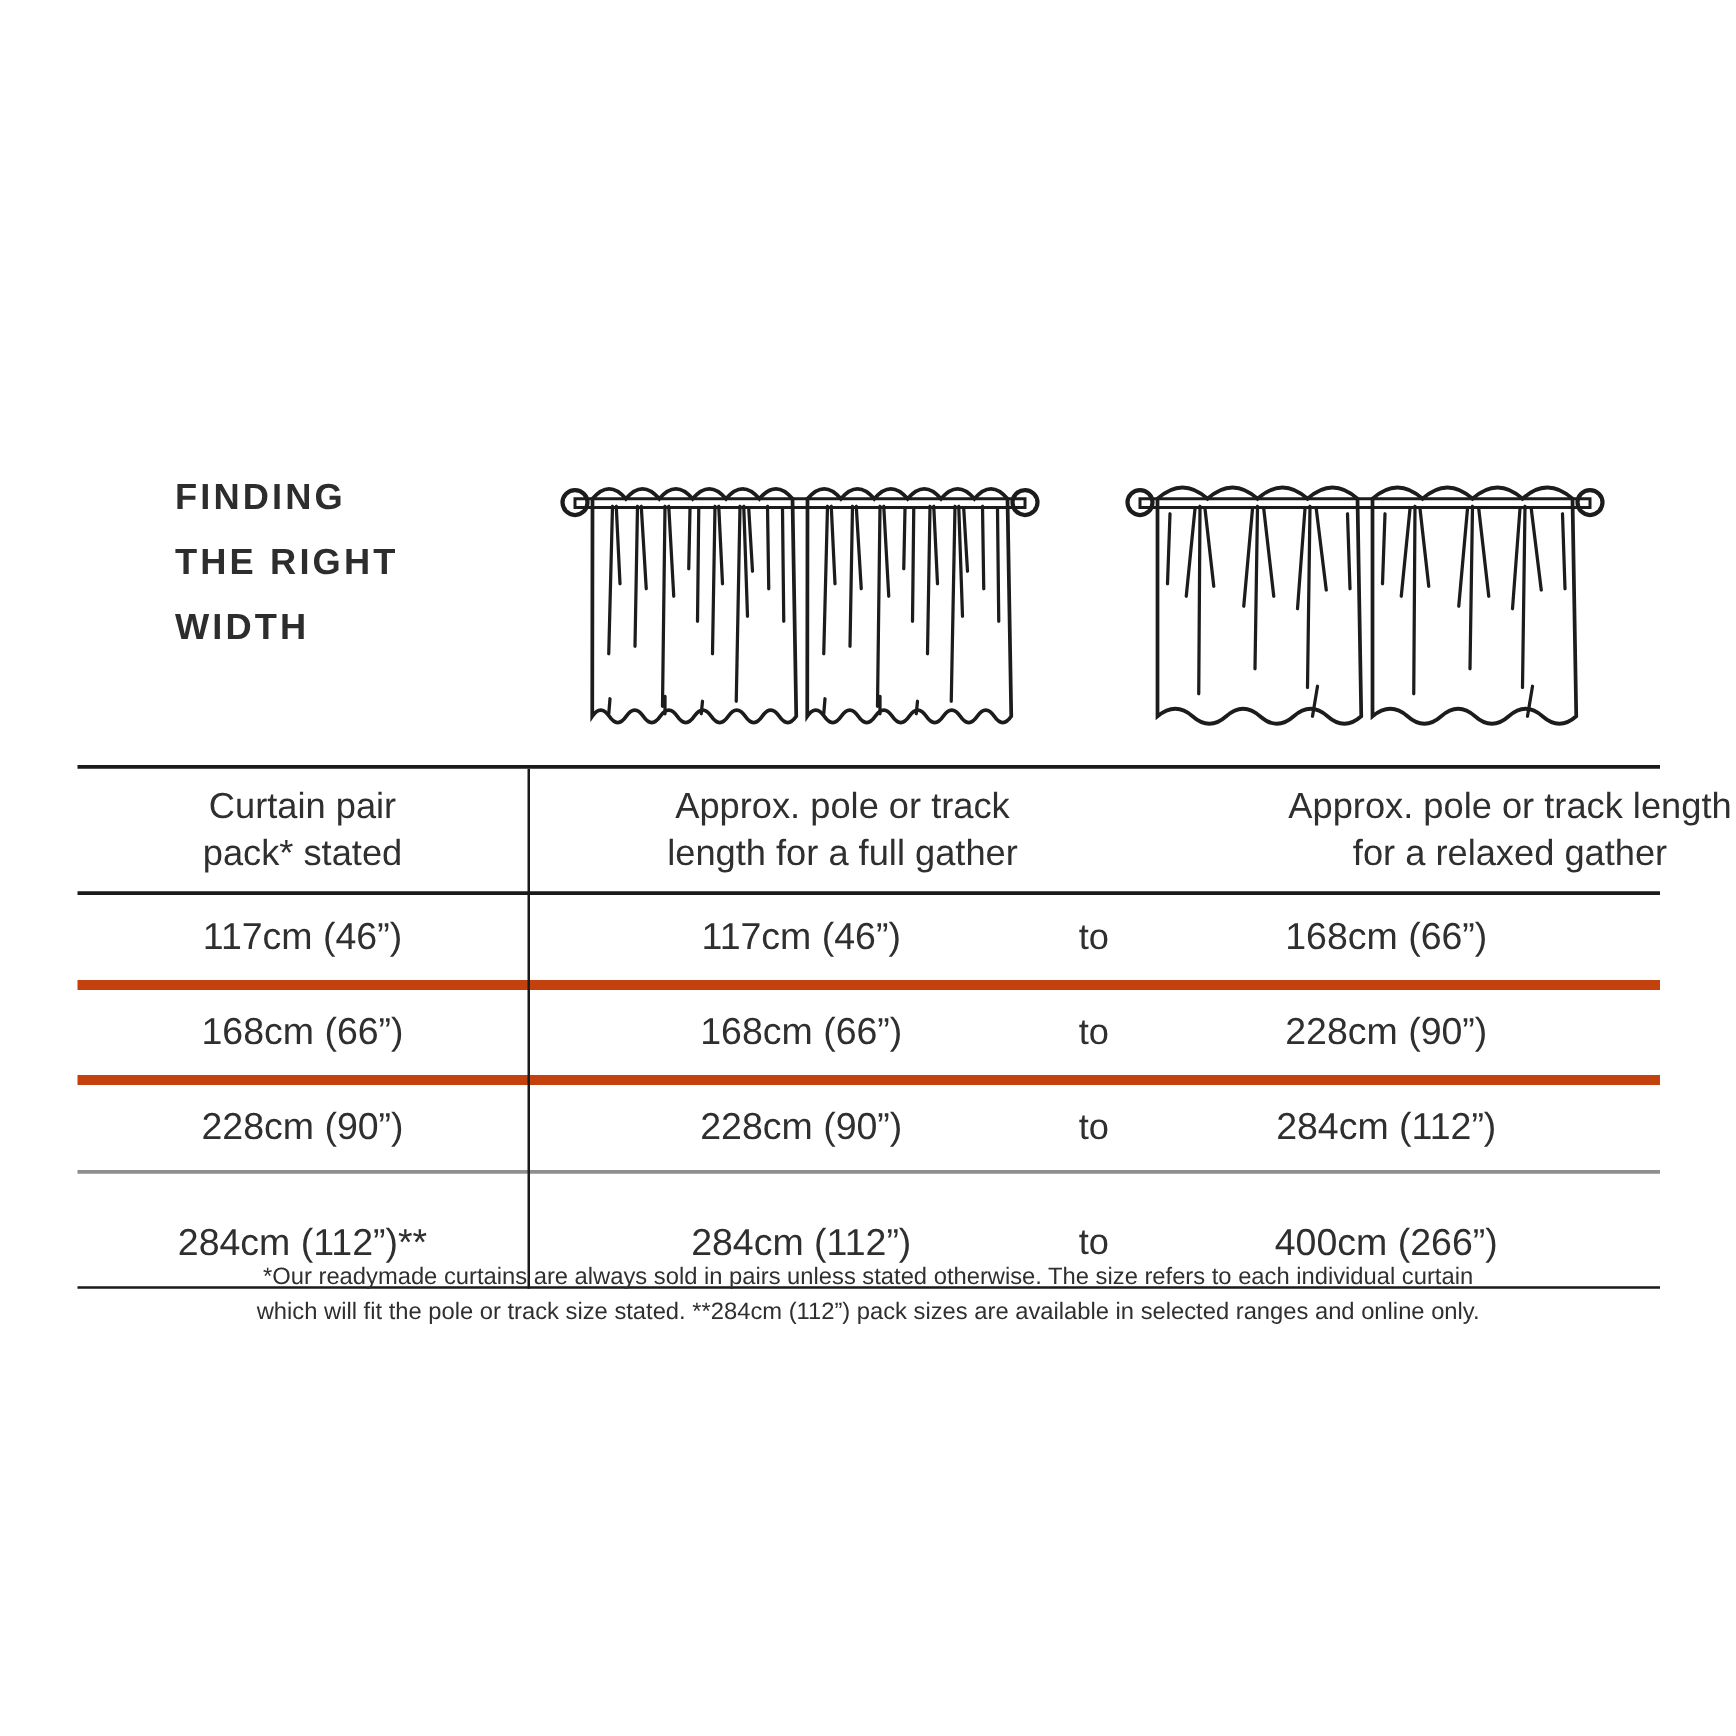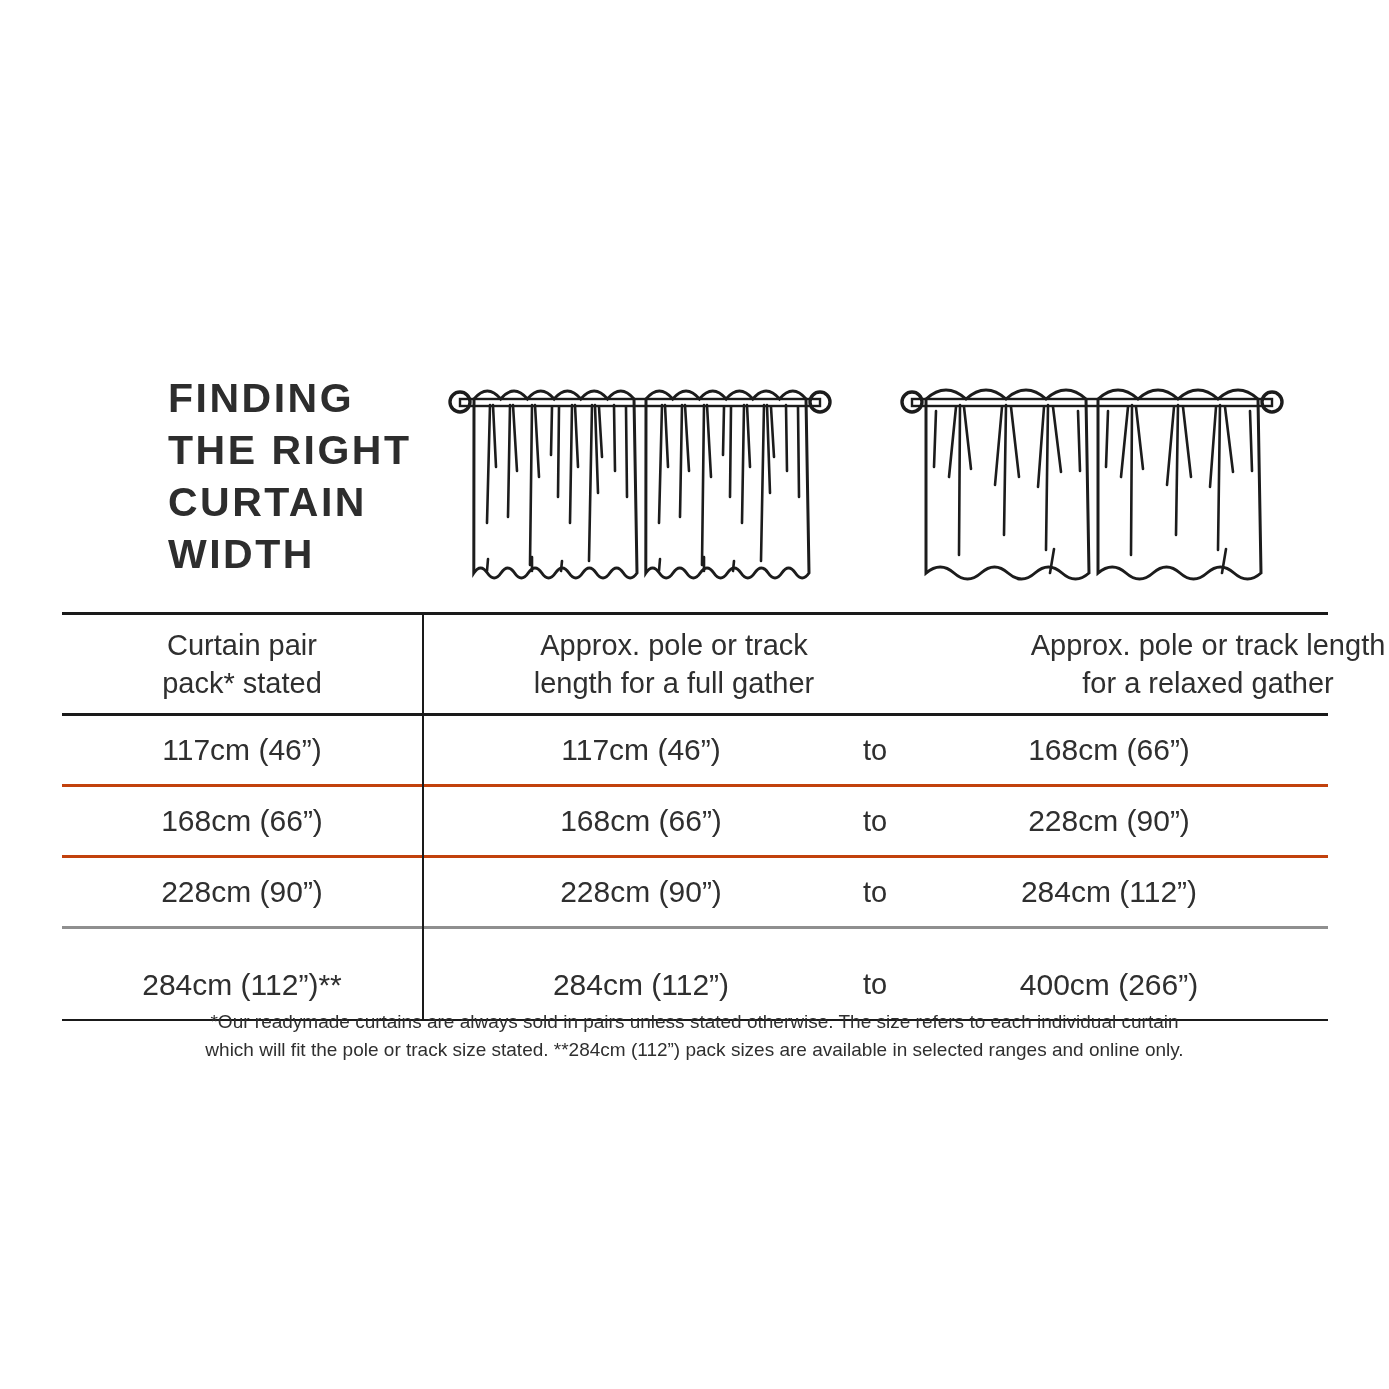--- a/index.html
+++ b/index.html
@@ -1,37 +1,37 @@
 <!DOCTYPE html>
 <html><head>
 <meta charset="utf-8">
 <style>
   html,body{margin:0;padding:0;background:#ffffff;}
   body{font-family:"Liberation Sans", sans-serif;color:#2f2f2f;}
   .page{position:relative;width:1389px;height:1389px;background:#ffffff;overflow:hidden;}
 
   
   .title{position:absolute;left:140px;top:372px;width:330px;
-         font-size:41px;font-weight:700;letter-spacing:2.5px;
-         line-height:52px;color:#2d2d2d;margin-left:28px;}
+         font-size:29px;font-weight:700;letter-spacing:2.5px;
+         line-height:52px;color:#2d2d2d;}
   .title span{display:block;}
 
   
   .illus{position:absolute;top:376px;width:384px;height:214px;}
   .illus-full{left:448px;}
   .illus-relaxed{left:900px;}
   .illus svg{width:100%;height:100%;display:block;}
 
   
   .size-table{position:absolute;left:62px;top:612px;width:1266px;
               border-top:3px solid #1a1a1a;}
   .trow{display:grid;grid-template-columns:360px 438px 30px 438px;align-items:center;}
   .thead{height:98px;border-bottom:3px solid #1a1a1a;gap:33px;}
   .drow{height:68px;font-size:30px;}
-  .drow-0,.drow-1{border-bottom:3px solid #c2410c;}
+  .drow-0,.drow-1{border-bottom:8px solid #c2410c;}
   .drow-2{border-bottom:3px solid #8f8f8f;}
   .drow-3{border-bottom:2px solid #1a1a1a;height:69px;margin-top:21px;}
   .cell{text-align:center;}
   .hcell{font-size:29px;line-height:38px;color:#2f2f2f;}
   .hcell span{display:block;}
   .to-cell{font-size:29px;color:#2f2f2f;}
   .vline{position:absolute;left:360px;top:0;bottom:0;width:2px;background:#1a1a1a;}
 
   
   .footnote{position:absolute;left:0;top:1008px;width:1389px;text-align:center;
@@ -41,21 +41,20 @@
   .stroke{fill:none;stroke:#1c1c1c;}
 </style>
 </head>
 <body>
 
 <div class="page">
 
   <div class="title">
     <span>FINDING</span>
     <span>THE RIGHT</span>
-    <span>CURTAIN</span>
     <span>WIDTH</span>
   </div>
 
   <div class="illus illus-full">
     <svg viewBox="0 0 384 212" aria-hidden="true">
       <rect class="stroke" x="12" y="22" width="360" height="7" fill="#fff" stroke-width="2.4"></rect>
       <circle class="stroke" cx="12" cy="25" r="10" fill="#fff" stroke-width="3.4"></circle>
       <circle class="stroke" cx="372" cy="25" r="10" fill="#fff" stroke-width="3.4"></circle>
       <g>
         <path class="stroke" stroke-width="3" fill="#fff" d="M26 22 q13.3 -16 26.7 0 q13.3 -16 26.7 0 q13.3 -16 26.7 0 q13.3 -16 26.7 0 q13.3 -16 26.7 0 q13.3 -16 26.5 0 L189 196 q-6.8 10 -13.6 0 q-6.8 -10 -13.6 0 q-6.8 10 -13.6 0 q-6.8 -10 -13.6 0 q-6.8 10 -13.6 0 q-6.8 -10 -13.6 0 q-6.8 10 -13.6 0 q-6.8 -10 -13.6 0 q-6.8 10 -13.6 0 q-6.8 -10 -13.6 0 q-6.8 10 -13.6 0 q-6.8 -10 -13.6 0 Z"></path>

